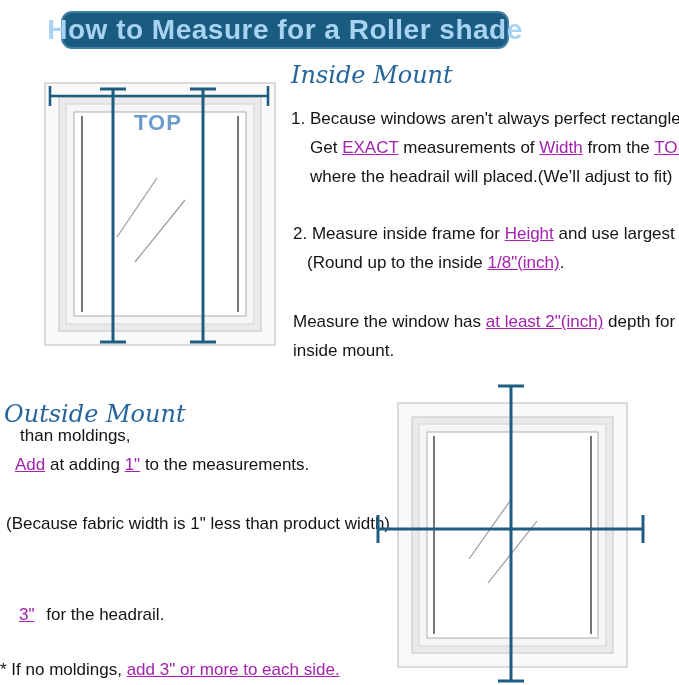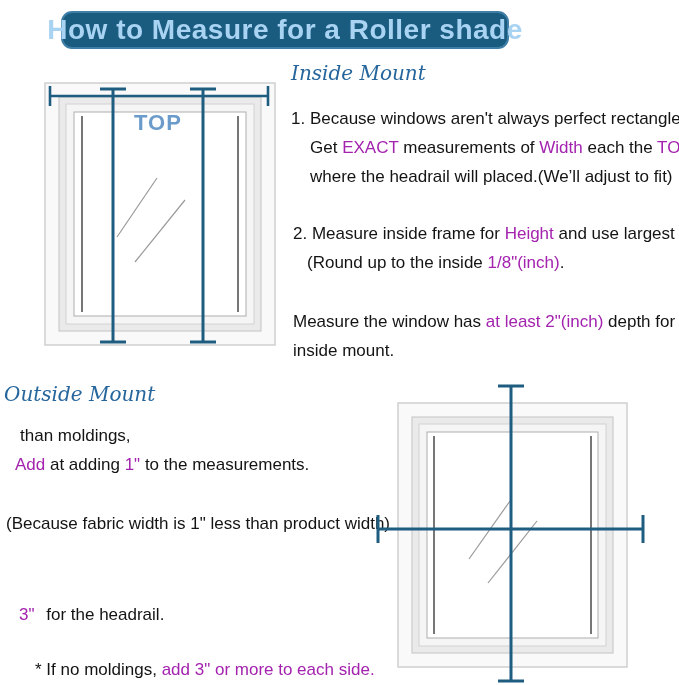--- a/index.html
+++ b/index.html
@@ -8,41 +8,41 @@
 
   
   .banner{position:absolute;left:61px;top:4px;width:448px;height:38px;
     background:var(--header-bg,#1a5b80);border:2px solid #3f7ea6;border-radius:11px;
     display:flex;align-items:center;justify-content:center;box-sizing:border-box;margin-top:7px;}
   .banner span{color:var(--header-text,#a9d3f2);font-size:28px;font-weight:bold;
     letter-spacing:.5px;white-space:nowrap;}
 
   
   .section-heading{position:absolute;font-family:"DejaVu Serif","Liberation Serif",serif;
-    font-style:italic;font-size:20px;color:var(--section-heading,#26669c);white-space:nowrap;}
+    font-style:italic;font-size:24px;color:var(--section-heading,#26669c);white-space:nowrap;}
   #inside-heading{left:291px;top:61px;}
-  #outside-heading{left:4px;top:382px;}
+  #outside-heading{left:4px;top:400px;}
 
   
   .tblock{position:absolute;font-size:17px;line-height:29px;color:#141414;white-space:nowrap;}
   .tblock .ind{display:block;}
-  .hl{color:var(--highlight,#a322ae);}
+  .hl{color:var(--highlight,#a322ae);text-decoration:underline;}
   #im-item1{left:291px;top:104px;}
   #im-item1 .ind{padding-left:19px;}
   #im-item2{left:293px;top:219px;}
   #im-item2 .ind{padding-left:14px;}
   #im-depth{left:293px;top:307px;}
   #om-item1{left:2px;top:421px;}
   #om-item1 .ind2{padding-left:18px;display:block;}
   #om-item1 .ind3{padding-left:13px;display:block;}
   #om-note1{left:6px;top:509px;}
   #om-item2-l1{left:2px;top:562px;}
   #om-item2-l2{left:19px;top:600px;}
   #om-item2-l2 .hl{margin-right:7px;}
-  #om-footnote{left:0px;top:655px;margin-left:35px;}
+  #om-footnote{left:0px;top:655px;}
 
   
   .diagram{position:absolute;}
   #win1{left:30px;top:75px;}
   #win2{left:370px;top:373px;}
   .mline{stroke:var(--measure-line,#1e5c80);fill:none;}
   .frame-outer{fill:#f9f9f9;stroke:#cfcfcf;stroke-width:1.5;}
   .frame-step1{fill:#eaeaea;stroke:#c4c4c4;stroke-width:1;}
   .frame-step2{fill:#f5f5f5;stroke:#d2d2d2;stroke-width:1;}
   .glass{fill:#ffffff;stroke:#adadad;stroke-width:1;}
@@ -86,21 +86,21 @@
       <line x1="160" y1="14" x2="186" y2="14"></line>
       <line x1="160" y1="267" x2="186" y2="267"></line>
     </g>
     <text class="top-label" x="128" y="55" text-anchor="middle">TOP</text>
   </svg>
 
   <div id="inside-heading" class="section-heading">Inside Mount</div>
 
   <div id="im-item1" class="tblock">
     <span>1. Because windows aren't always perfect rectangles:</span>
-    <span class="ind"><span>Get </span><span class="hl">EXACT</span><span> measurements of </span><span class="hl">Width</span><span> each the </span><span class="hl">TOP</span></span>
+    <span class="ind"><span>Get </span><span class="hl">EXACT</span><span> measurements of </span><span class="hl">Width</span><span> from the </span><span class="hl">TOP</span></span>
     <span class="ind">where the headrail will placed.(We’ll adjust to fit)</span>
   </div>
 
   <div id="im-item2" class="tblock">
     <span><span>2. Measure inside frame for </span><span class="hl">Height</span><span> and use largest number</span></span>
     <span class="ind"><span>(Round up to the inside </span><span class="hl">1/8"(inch)</span><span>.</span></span>
   </div>
 
   <div id="im-depth" class="tblock">
     <span><span>Measure the window has </span><span class="hl">at least 2"(inch)</span><span> depth for an</span></span>

